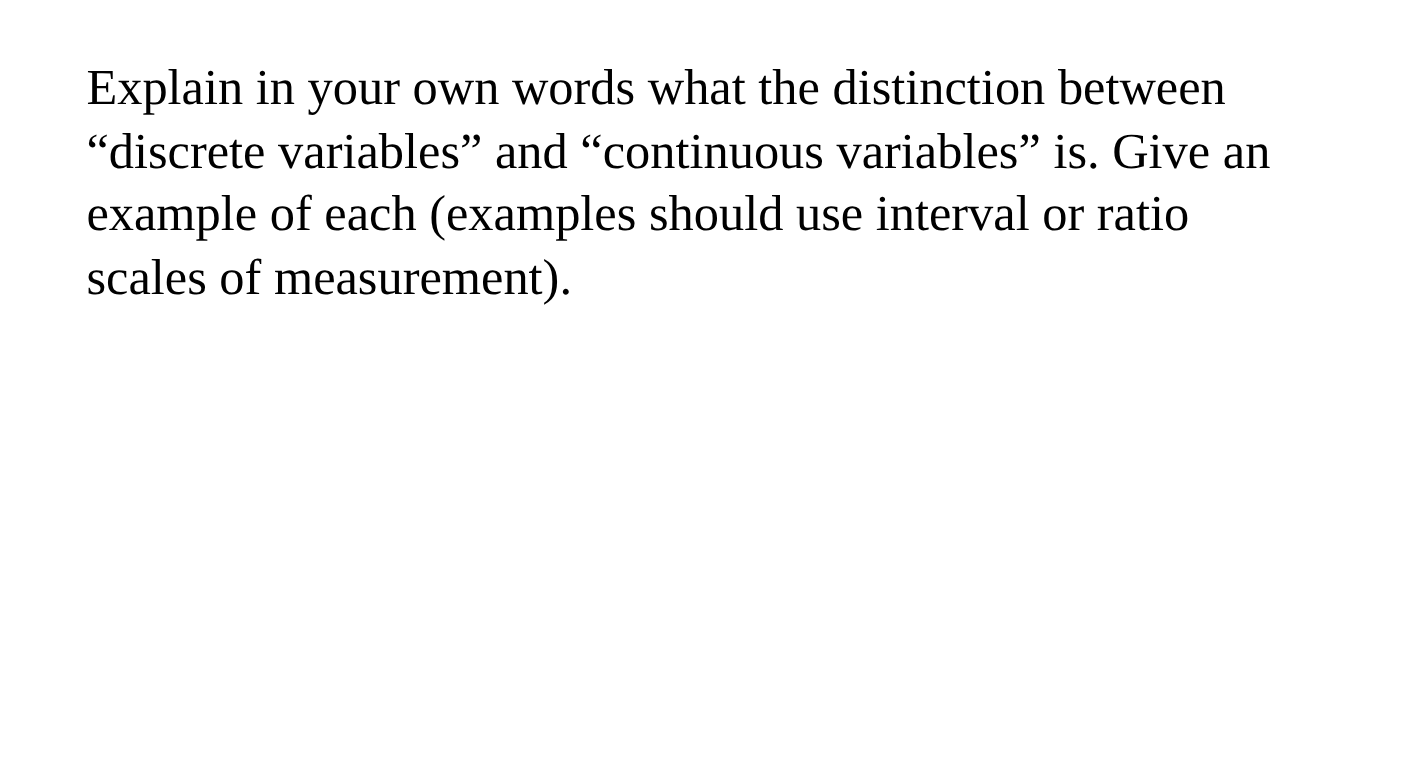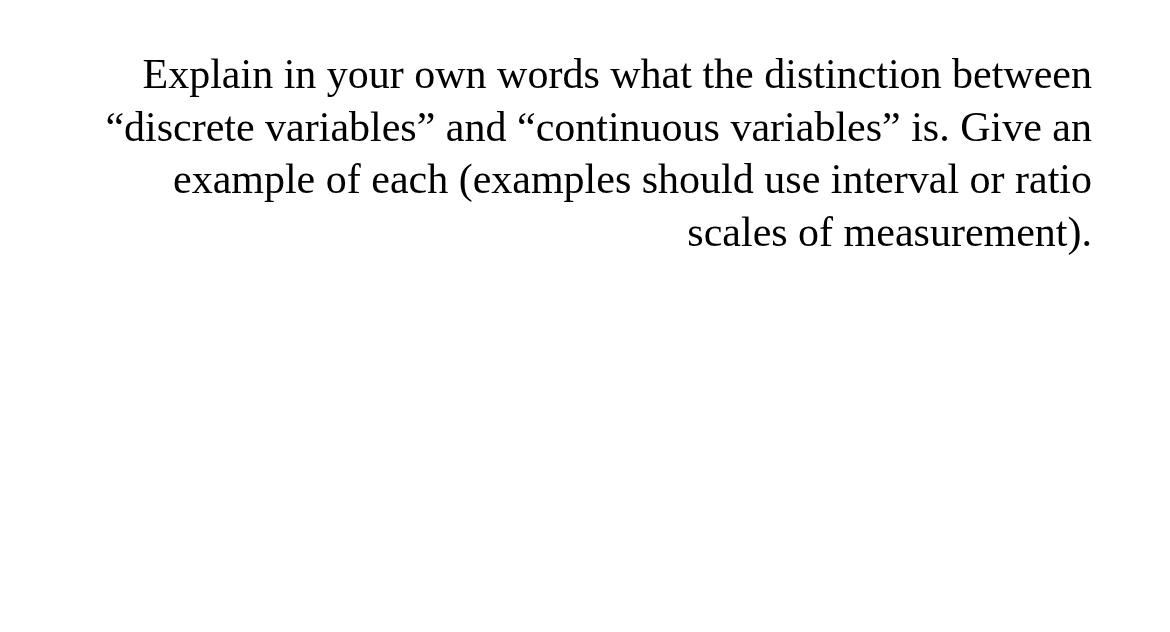--- a/index.html
+++ b/index.html
@@ -13,19 +13,18 @@
       background: #ffffff;
       font-family: "Times New Roman", Times, serif;
       padding: 48px 72px;
     }
     .question-text {
       font-size: 42px;
       line-height: 1.25;
       color: #000000;
       font-weight: 400;
       max-width: 1020px;
-      text-align: right;
     }
   </style>
 </head>
 <body>
 
 <p class="question-text">Explain in your own words what the distinction between “discrete variables” and “continuous variables” is. Give an example of each (examples should use interval or ratio scales of measurement).</p>
 
 </body></html>

